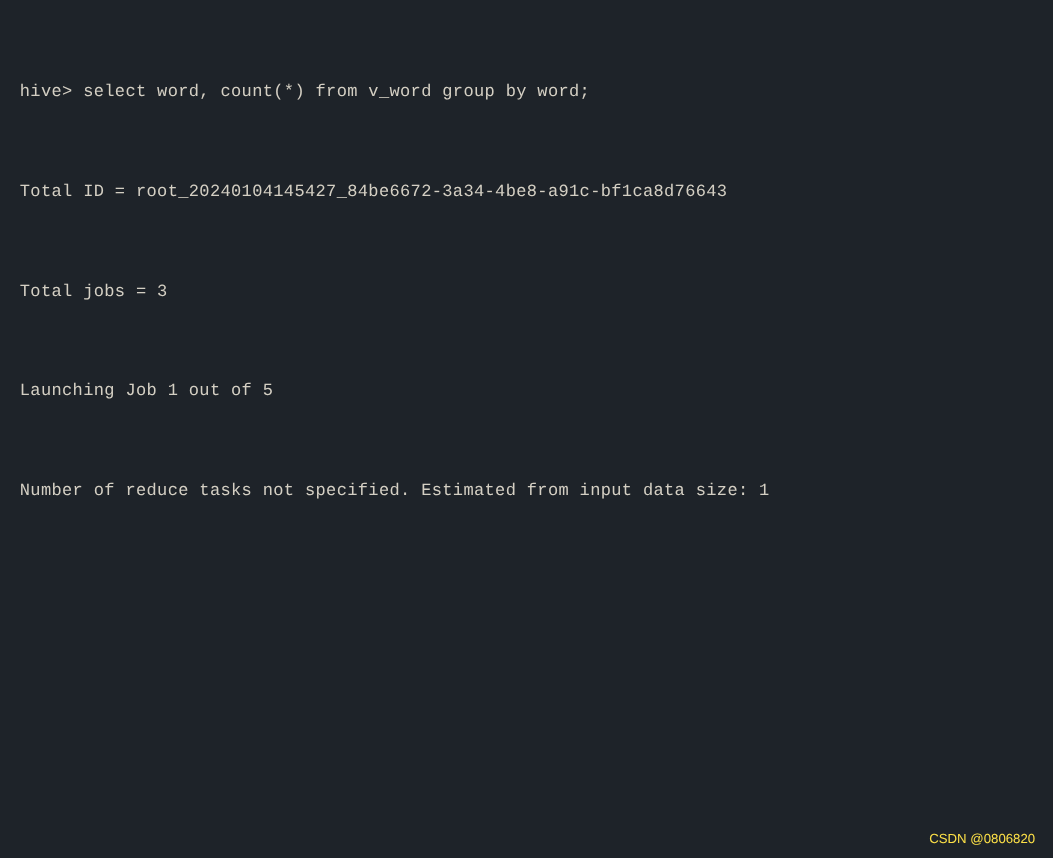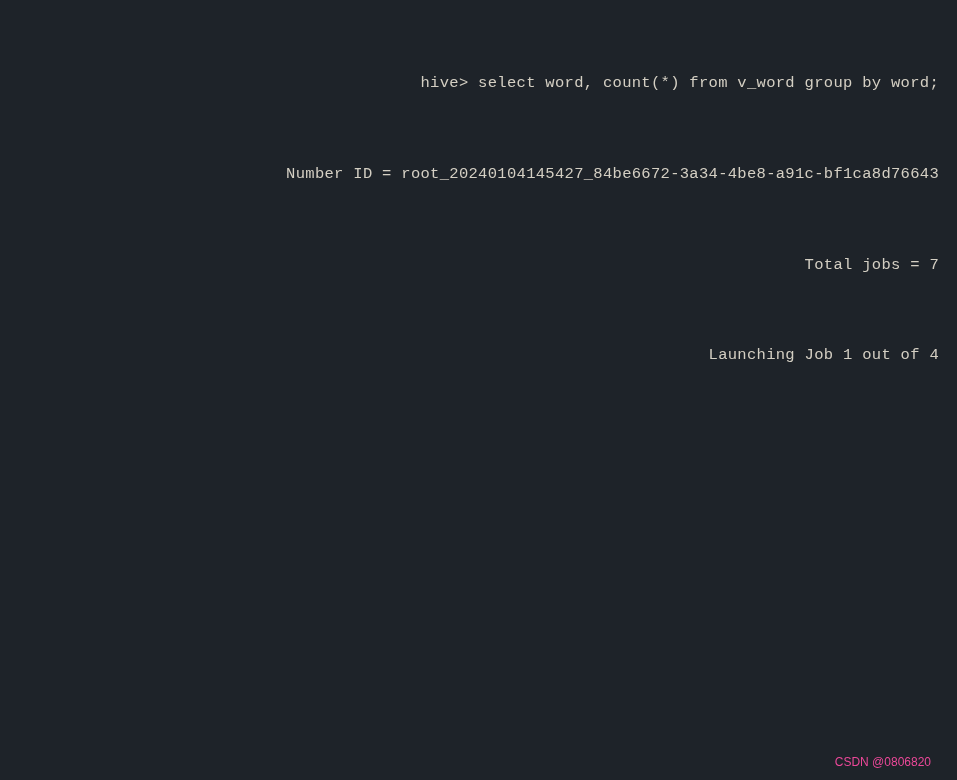--- a/index.html
+++ b/index.html
@@ -19,40 +19,40 @@
       overflow: hidden;
       position: relative;
       letter-spacing: 0.3px;
     }
     .terminal-output {
       white-space: pre-wrap;
       word-break: break-all;
     }
     .line {
       display: block;
-      text-align: right;
     }
     .watermark {
       position: absolute;
       bottom: 6px;
-      right: 26px;
+      right: 16px;
       font-size: 12px;
-      color: #ec4899;
+      color: #fde047;
       font-family: Arial, sans-serif;
       letter-spacing: 0;
     }
   </style>
 </head>
 <body>
 
 <div class="terminal-output">
   <span class="line">hive&gt; select word, count(*) from v_word group by word;</span>
-  <span class="line">Number ID = root_20240104145427_84be6672-3a34-4be8-a91c-bf1ca8d76643</span>
-  <span class="line">Total jobs = 7</span>
-  <span class="line">Launching Job 1 out of 4</span>
+  <span class="line">Total ID = root_20240104145427_84be6672-3a34-4be8-a91c-bf1ca8d76643</span>
+  <span class="line">Total jobs = 3</span>
+  <span class="line">Launching Job 1 out of 5</span>
+  <span class="line">Number of reduce tasks not specified. Estimated from input data size: 1</span>
   
   
   
   
   
   
   
   
   
   

